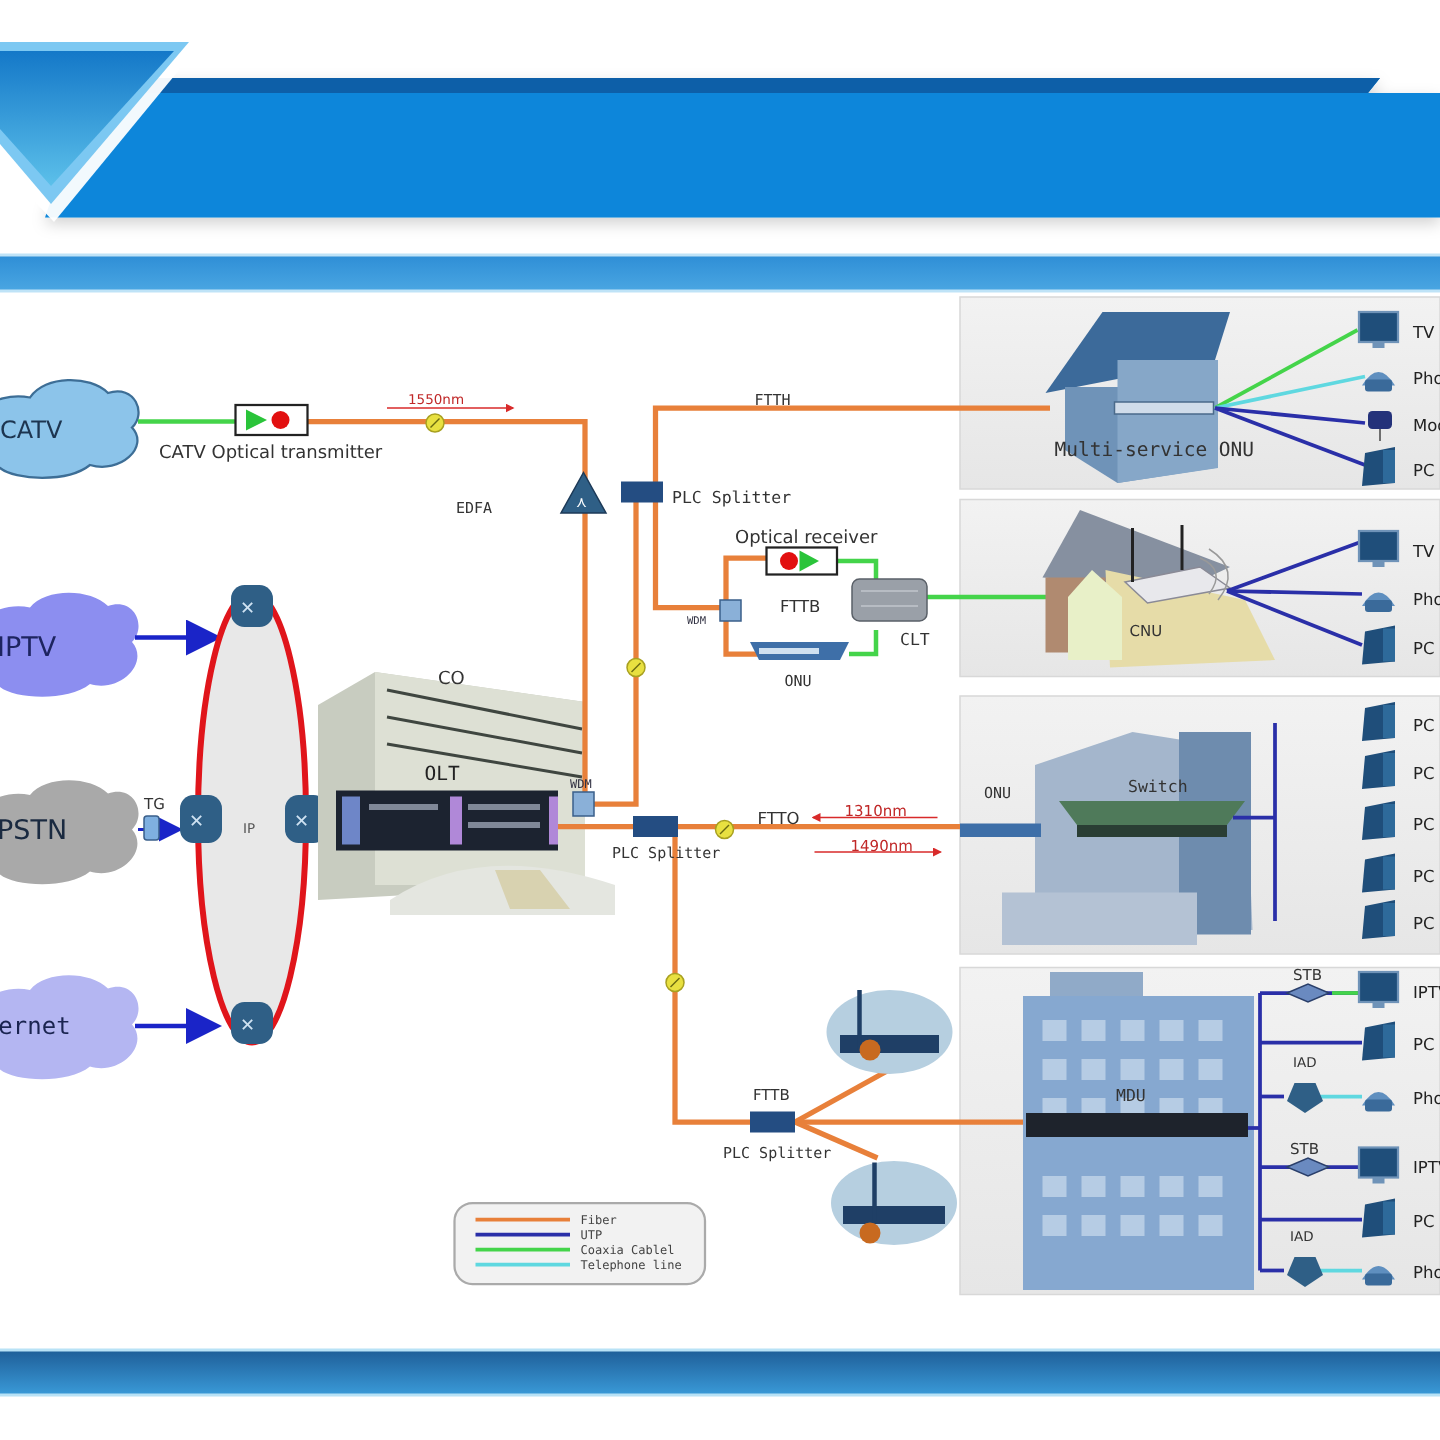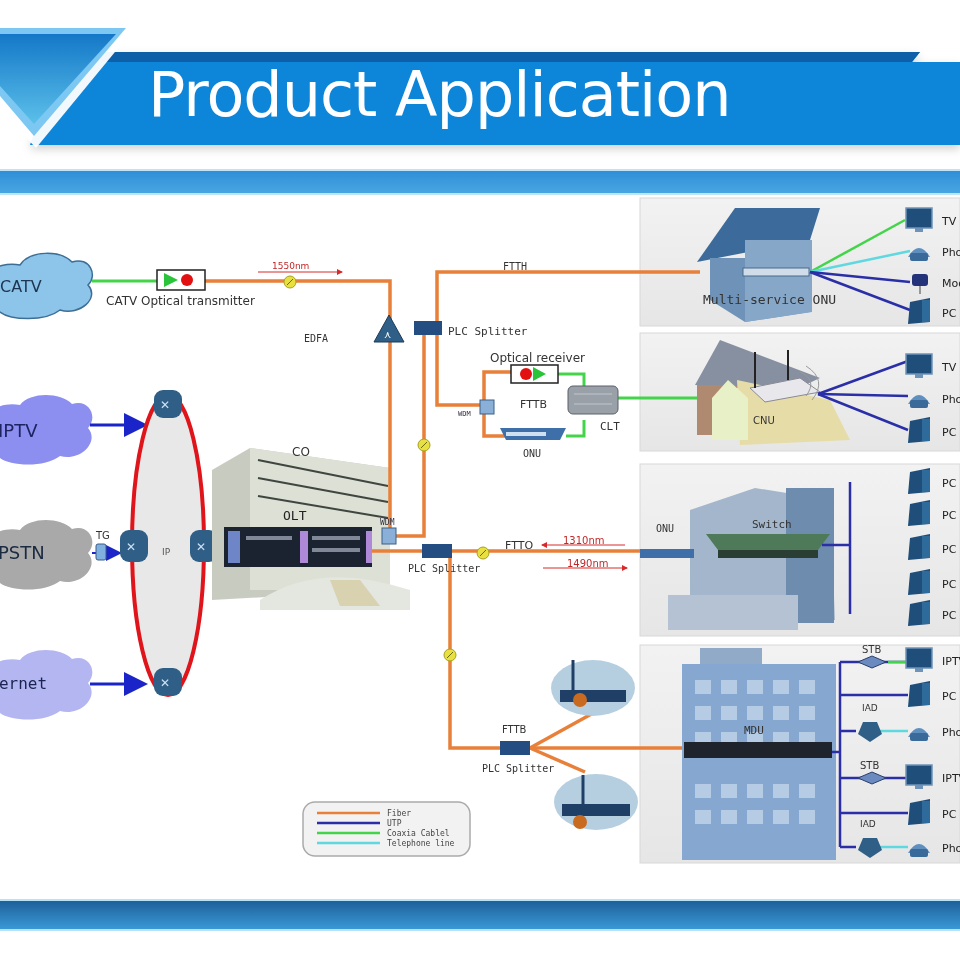--- a/index.html
+++ b/index.html
@@ -35,21 +35,20 @@
     </g>
 
     <polygon points="0,24 138,24 36,148 0,110" fill="#ffffff" opacity="0.95"></polygon>
     <polygon points="0,28 126,28 34,136 0,96" fill="#7cc8f2"></polygon>
     <polygon points="0,34 116,34 34,124 0,86" fill="url(#triGrad)"></polygon>
 
     <rect x="0" y="170" width="960" height="24" fill="url(#stripGrad)"></rect>
     <rect x="0" y="169" width="960" height="2" fill="#bfe3f7"></rect>
     <rect x="0" y="193" width="960" height="2" fill="#bfe3f7"></rect>
   </svg>
-  <div class="title">Product Application</div>
 </div>
 
 <svg id="diagram" width="960" height="960">
   <defs>
     <marker id="arrBlue" markerWidth="8" markerHeight="8" refX="6" refY="4" orient="auto">
       <path d="M0,0 L8,4 L0,8 Z" fill="#1a24c8"></path>
     </marker>
     <marker id="arrRed" markerWidth="6" markerHeight="6" refX="5" refY="3" orient="auto">
       <path d="M0,0 L6,3 L0,6 Z" fill="#d82a2a"></path>
     </marker>

